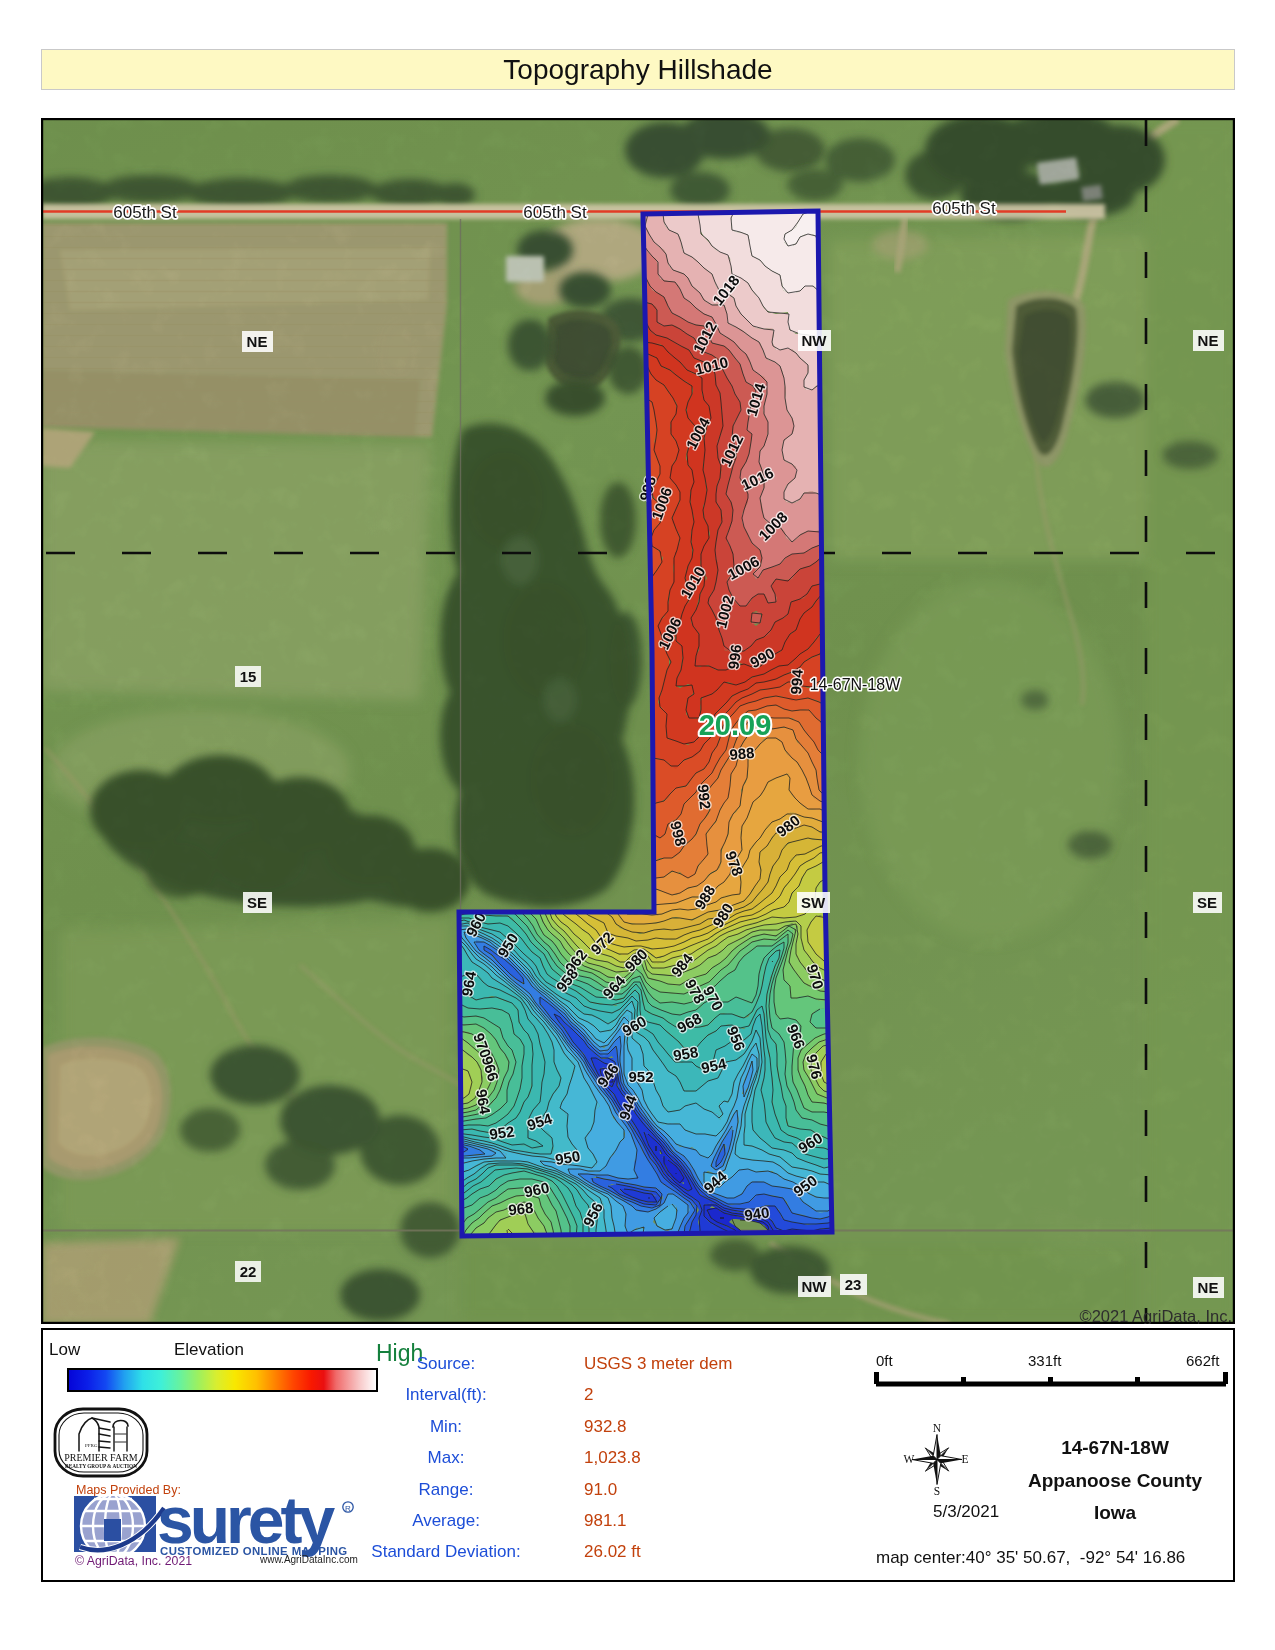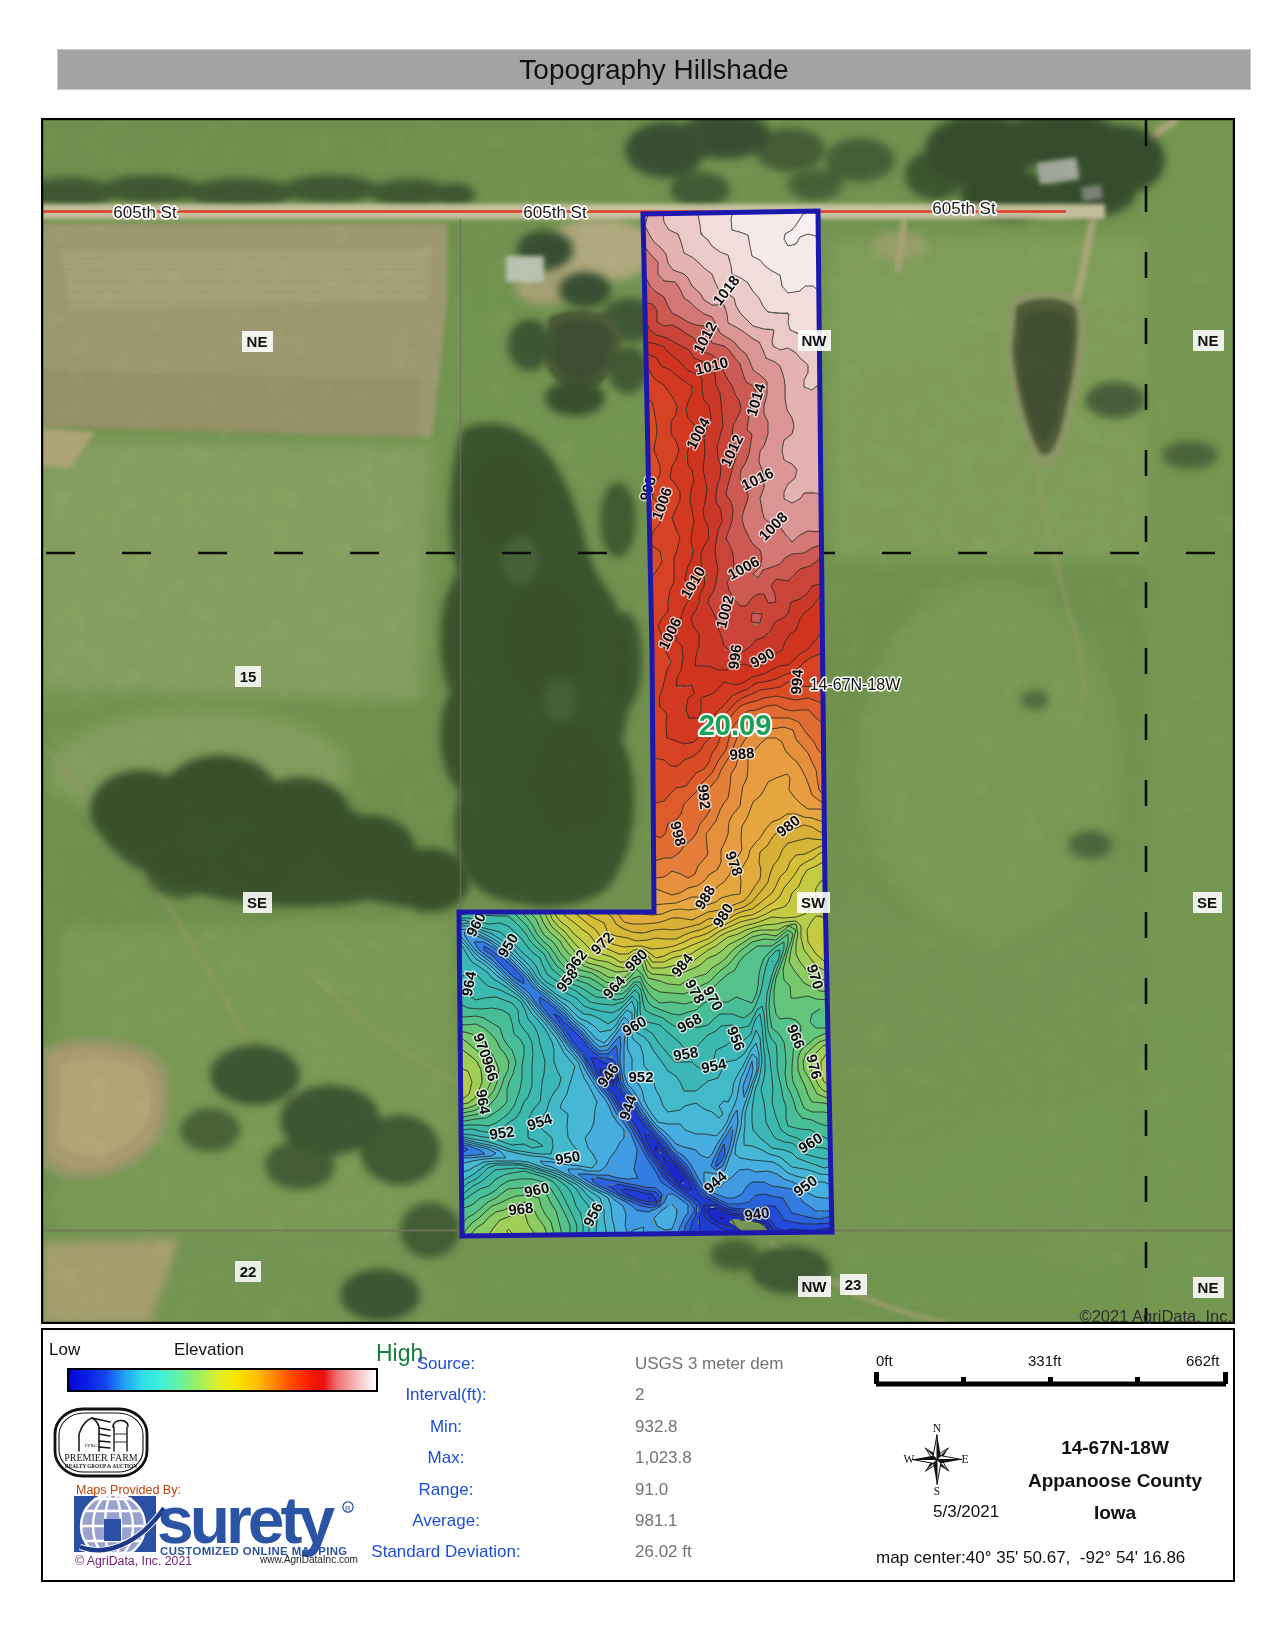--- a/index.html
+++ b/index.html
@@ -2,21 +2,21 @@
 <html><head>
 <meta charset="utf-8">
 <style>
   html,body{margin:0;padding:0;background:#ffffff;width:1275px;height:1650px;overflow:hidden;
     font-family:"Liberation Sans", sans-serif;}
   .abs{position:absolute;}
 </style>
 </head>
 <body>
 
-<div class="abs" style="left:57px;top:49px;width:1192px;height:39px;background:#a3a3a3;border:1px solid #c9c9c9;display:flex;align-items:center;justify-content:center;">
+<div class="abs" style="left:41px;top:49px;width:1192px;height:39px;background:#fef9c3;border:1px solid #c9c9c9;display:flex;align-items:center;justify-content:center;">
   <span style="font-size:28px;color:#111;">Topography Hillshade</span>
 </div>
 
 <svg class="abs" style="left:41px;top:118px;" width="1194" height="1206" viewBox="41 118 1194 1206">
 <defs>
   <clipPath id="parcelclip">
         <path d="M643,214 L818,211 L825,890 L832,1232 L462,1236 L459,912 L654,912 L652,650 Z"></path>
       </clipPath>
   <filter id="b2" x="-30%" y="-30%" width="160%" height="160%">
         <feGaussianBlur stdDeviation="2"></feGaussianBlur>
@@ -555,21 +555,21 @@
   <text x="86" y="59" font-size="11.4" font-weight="bold" fill="#2b55a4" style="letter-spacing:0.4px">CUSTOMIZED ONLINE MAPPING</text>
 </svg>
 
 <div class="abs" style="left:75px;top:1554px;font-size:12.3px;color:#701a75;">© AgriData, Inc. 2021</div>
 
 <div class="abs" style="left:260px;top:1554px;font-size:10px;color:#222;">www.AgriDataInc.com</div>
 
 <div class="abs" style="left:300px;top:1348px;width:292px;text-align:center;font-size:17px;color:#1d4ed8;line-height:31.4px;">
   Source:<br>Interval(ft):<br>Min:<br>Max:<br>Range:<br>Average:<br>Standard Deviation:
 </div>
-<div class="abs" style="left:635px;top:1348px;width:300px;text-align:left;font-size:17px;color:#737373;line-height:31.4px;">
+<div class="abs" style="left:584px;top:1348px;width:300px;text-align:left;font-size:17px;color:#c2410c;line-height:31.4px;">
   USGS 3 meter dem<br>2<br>932.8<br>1,023.8<br>91.0<br>981.1<br>26.02 ft
 </div>
 
 <div class="abs" style="left:876px;top:1352px;font-size:15px;color:#111;">0ft</div>
 <div class="abs" style="left:1028px;top:1352px;font-size:15px;color:#111;">331ft</div>
 <div class="abs" style="left:1186px;top:1352px;font-size:15px;color:#111;">662ft</div>
 
 <svg class="abs" style="left:874px;top:1371px;" width="354" height="16" viewBox="0 0 354 16">
   <line x1="2" y1="13" x2="352" y2="13" stroke="#000" stroke-width="5"></line>
   <line x1="2.5" y1="1" x2="2.5" y2="13" stroke="#000" stroke-width="5"></line>

